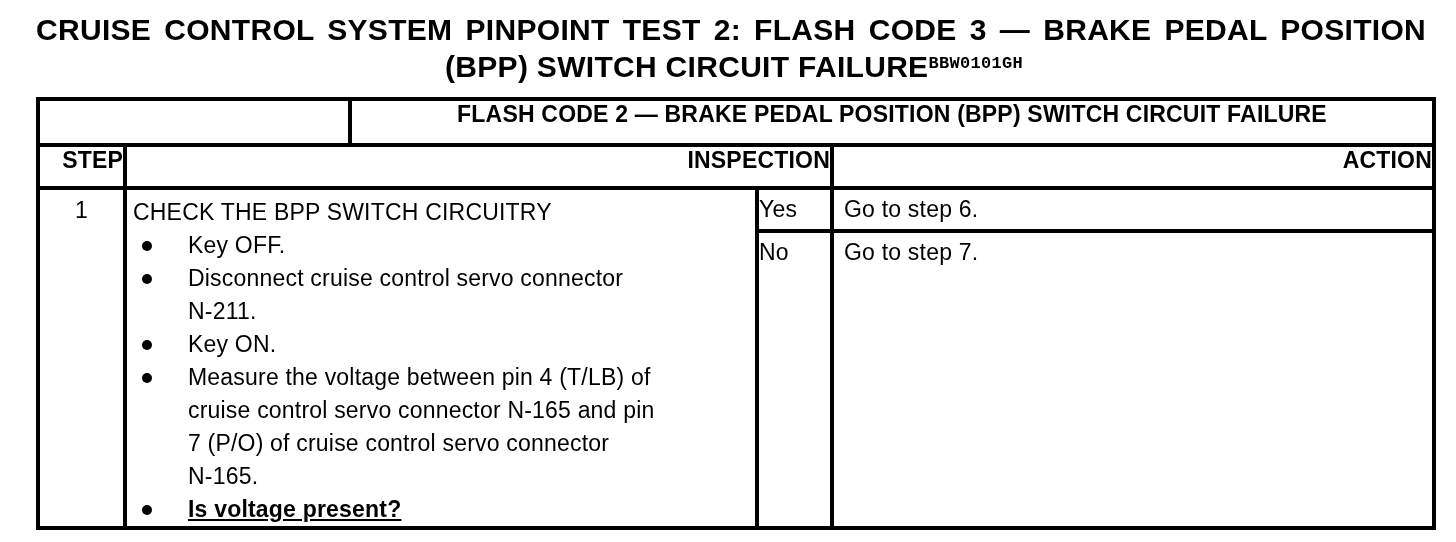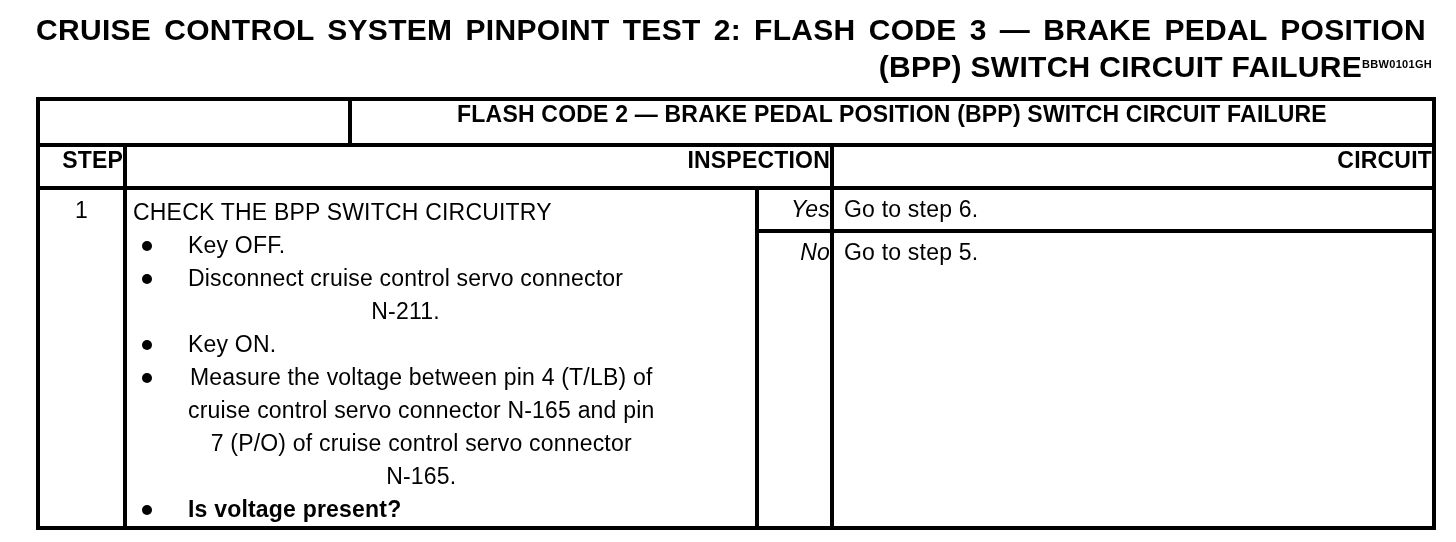--- a/index.html
+++ b/index.html
@@ -13,25 +13,25 @@
 
   
   .title-block { width: 1396px; }
   .title-line1 {
     font-size: 30px; font-weight: bold; line-height: 34px;
     letter-spacing: 0.3px;
     text-align: justify; text-align-last: justify;
     width: 1390px; white-space: normal;
   }
   .title-row {
-    display: flex; justify-content: flex-end; align-items: flex-end;
+    display: flex; justify-content: center; align-items: flex-end;
     width: 1396px; line-height: 34px;
   }
   .title-line2 { font-size: 30px; font-weight: bold; letter-spacing: 0.3px; }
-  .doc-code { font-size: 11px; font-weight: bold; letter-spacing: 0.3px; padding-bottom: 3px; }
+  .doc-code { font-size: 17px; font-weight: bold; letter-spacing: 0.3px; padding-bottom: 3px; font-family: Liberation Mono, monospace; }
 
   
   table.pinpoint {
     border-collapse: collapse; table-layout: fixed;
     width: 1396px; height: 431px; margin-top: 13px;
   }
   table.pinpoint td {
     border: 4px solid #000; vertical-align: top;
     font-size: 23px; letter-spacing: 0.2px;
   }
@@ -43,29 +43,29 @@
     font-weight: bold; font-size: 26px;
     text-align: center; vertical-align: middle;
   }
   td.th {
     font-weight: bold; font-size: 26px;
     text-align: right; vertical-align: middle;
   }
   td.step-cell { text-align: center; padding-top: 7px; }
   td.inspection-cell { padding: 6px 4px 0 6px; line-height: 33px; }
   .insp-title { line-height: 33px; }
-  .bullet { display: flex; text-align: center; }
+  .bullet { display: flex; }
   .marker { flex: 0 0 55px; }
   .dot {
     display: block; width: 10px; height: 10px; border-radius: 50%;
     background: #000; margin-left: 9px; margin-top: 12px;
   }
   .btext { white-space: pre-wrap; line-height: 33px; }
-  .btext.bold { font-weight: bold; }
-  td.yn-cell { text-align: right; padding-top: 6px; font-style: italic; }
+  .btext.bold { font-weight: bold; text-decoration: underline; }
+  td.yn-cell { text-align: left; padding-top: 6px; }
   td.action-cell { padding: 6px 0 0 10px; }
 </style>
 </head>
 <body>
 
 <div class="page">
 
   <div class="title-block">
     <div class="title-line1">CRUISE CONTROL SYSTEM PINPOINT TEST 2: FLASH CODE 3 — BRAKE PEDAL POSITION</div>
     <div class="title-row">
@@ -85,21 +85,21 @@
 
     <tbody>
         <tr class="banner-row">
       <td colspan="2"></td>
       <td colspan="3" class="banner-cell">FLASH CODE 2 — BRAKE PEDAL POSITION (BPP) SWITCH CIRCUIT FAILURE</td>
     </tr>
 
     <tr class="header-row">
       <td class="th">STEP</td>
       <td class="th" colspan="3">INSPECTION</td>
-      <td class="th">CIRCUIT</td>
+      <td class="th">ACTION</td>
     </tr>
 
     <tr class="yes-row">
       <td class="step-cell" rowspan="2">1</td>
 
       <td class="inspection-cell" colspan="2" rowspan="2">
         <div class="insp-title">CHECK THE BPP SWITCH CIRCUITRY</div>
 
         <div class="bullet">
           <span class="marker">
@@ -136,18 +136,18 @@
           <span class="btext bold">Is voltage present?</span>
         </div>
       </td>
 
       <td class="yn-cell">Yes</td>
       <td class="action-cell">Go to step 6.</td>
     </tr>
 
     <tr>
       <td class="yn-cell">No</td>
-      <td class="action-cell">Go to step 5.</td>
+      <td class="action-cell">Go to step 7.</td>
     </tr>
   </tbody>
     </table>
 
 </div>
 
 </body></html>

